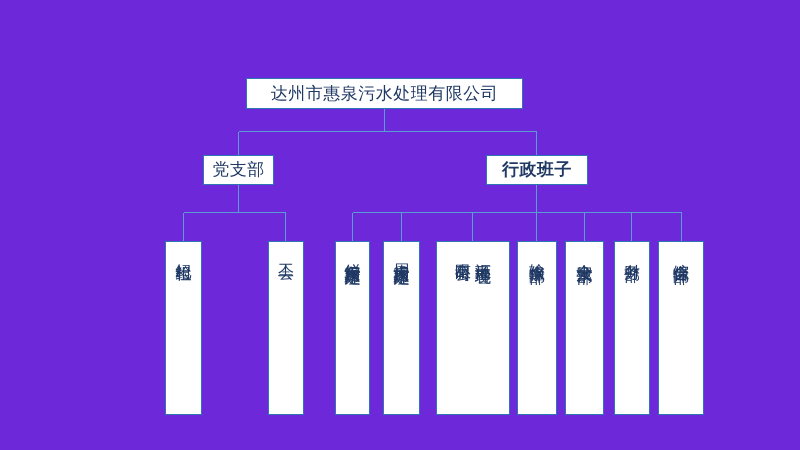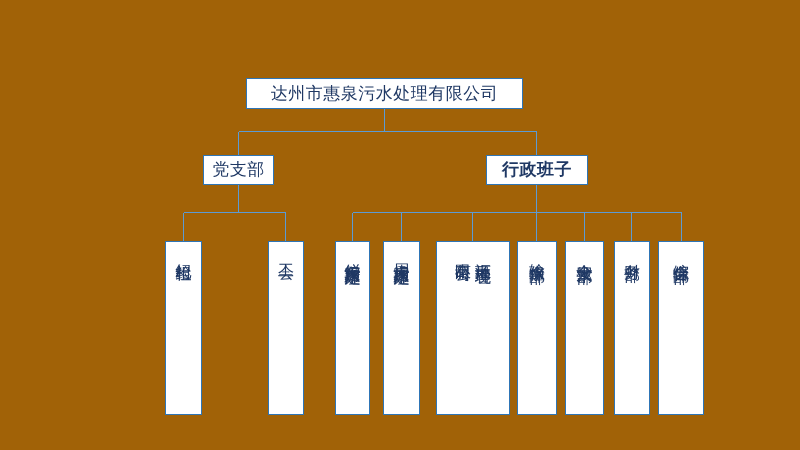--- a/index.html
+++ b/index.html
@@ -11,21 +11,21 @@
   body {
     width: 800px;
     height: 450px;
     overflow: hidden;
     font-family: "DejaVu Sans", "Liberation Sans", sans-serif;
   }
   #chart-root {
     position: relative;
     width: 800px;
     height: 450px;
-    background: #a16207;
+    background: #6d28d9;
   }
   #connector-layer {
     position: absolute;
     left: 0;
     top: 0;
     width: 800px;
     height: 450px;
     pointer-events: none;
   }
   .node {

